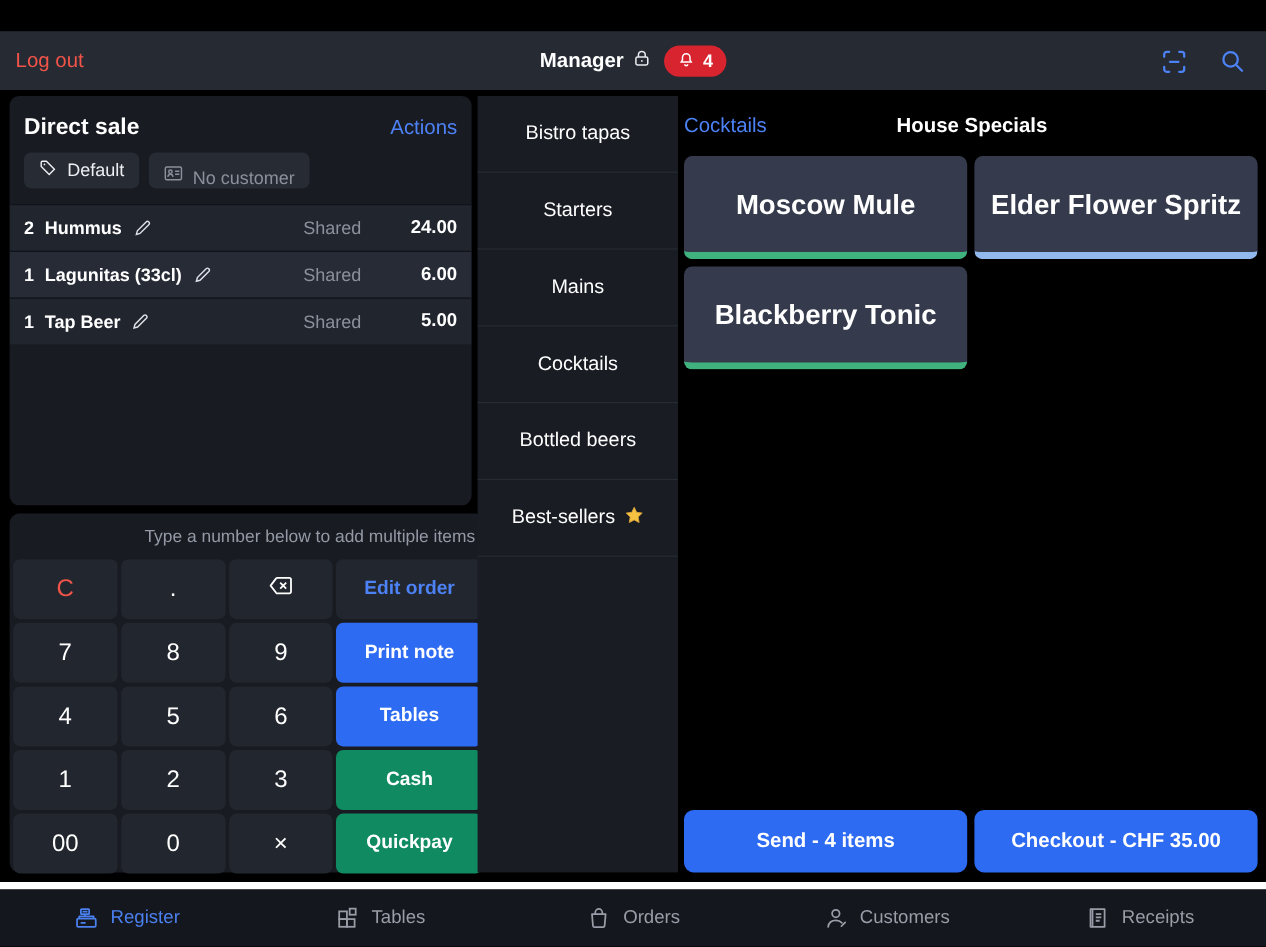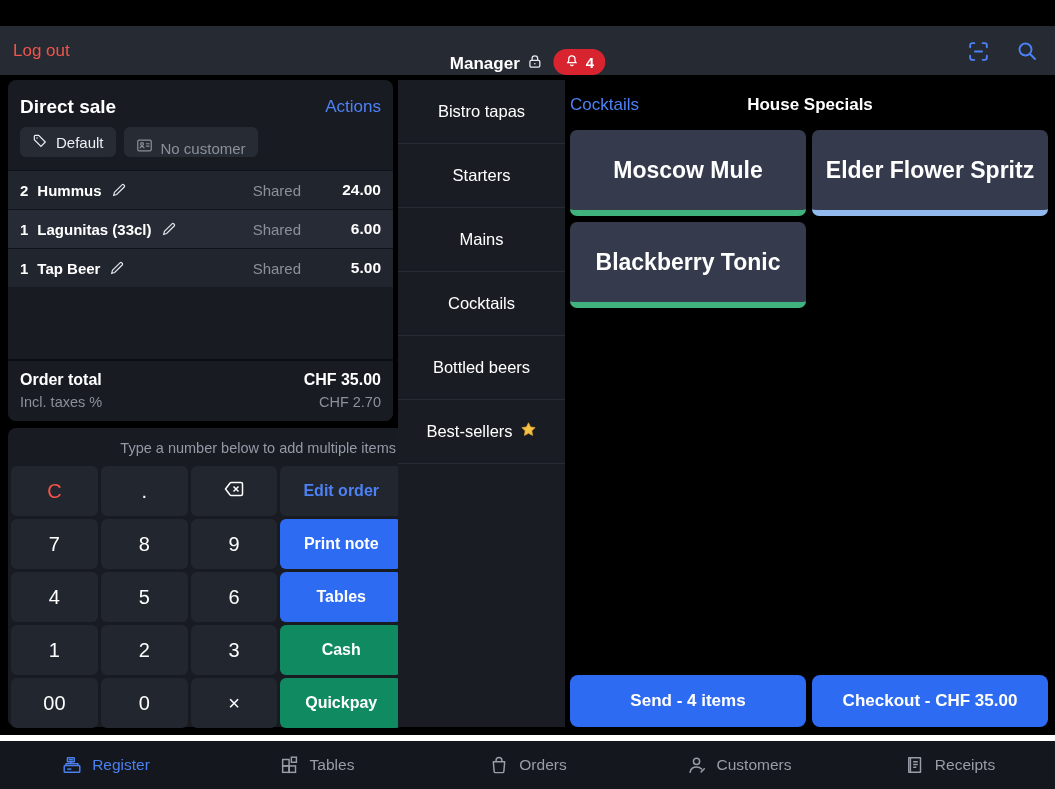--- a/index.html
+++ b/index.html
@@ -10,21 +10,21 @@
   
   .statusbar { position:absolute; left:0; top:0; width:1055px; height:27px; background:#252a33;
     display:flex; align-items:center; justify-content:space-between; padding:2px 14px 0; font-size:13px; font-weight:700; color:#fff;margin-top:26px; }
   .sb-left { display:flex; gap:12px; }
   .sb-right { display:flex; align-items:center; gap:6px; }
 
   
   .header { position:absolute; left:0; top:27px; width:1055px; height:48px; background:#252a33; }
   .logout { position:absolute; left:13px; top:14px; color:#f25449; font-size:17px; cursor:pointer; }
   .hdr-center { position:absolute; left:50%; top:0; height:48px; transform:translateX(-50%);
-    display:flex; align-items:flex-end; gap:10px; }
+    display:flex; align-items:center; gap:10px; }
   .hdr-user { font-size:17px; font-weight:600; display:flex; align-items:center; gap:7px; }
   .hdr-badge { background:#d8242e; height:26px; border-radius:13px; padding:0 11px;
     display:flex; align-items:center; gap:6px; font-size:15px; font-weight:600; }
   .hdr-icons { position:absolute; right:16px; top:0; height:48px; display:flex; align-items:center; gap:24px; color:#4d82f6; }
   .hdr-icons svg { display:block; }
 
   
   .order-card { position:absolute; left:8px; top:80px; width:385px; height:341px; background:#181b22; border-radius:8px; overflow:hidden; }
   .oc-head { height:47px; display:flex; align-items:center; justify-content:space-between; padding:6px 12px 0; }
   .oc-title { font-size:19px; font-weight:700; }
@@ -212,30 +212,20 @@
         <span class="item-name">Tap Beer</span>
         <span class="pencil">
           <svg width="16" height="16" viewBox="0 0 24 24" fill="none" stroke="currentColor" stroke-width="1.8">
               <path d="M4 20l1.2-4.5L16.5 4.2a1.8 1.8 0 0 1 2.6 0l.7.7a1.8 1.8 0 0 1 0 2.6L8.5 18.8 4 20z"></path>
             </svg>
         </span>
         <span class="item-shared">Shared</span>
         <span class="item-price">5.00</span>
       </div>
     </div>
-    <div class="totals">
-      <div class="t-row t-main">
-        <span>Order total</span>
-        <span>CHF 35.00</span>
-      </div>
-      <div class="t-row t-sub">
-        <span>Incl. taxes %</span>
-        <span>CHF 2.70</span>
-      </div>
-    </div>
   </div>
 
   <div class="numpad-card">
     <div class="np-hint">Type a number below to add multiple items</div>
     <div class="np-grid">
       <div class="key red">C</div>
       <div class="key">.</div>
       <div class="key">
         <span>
           <svg width="24" height="24" viewBox="0 0 24 24" fill="none" stroke="#fff" stroke-width="1.5" stroke-linejoin="round">

